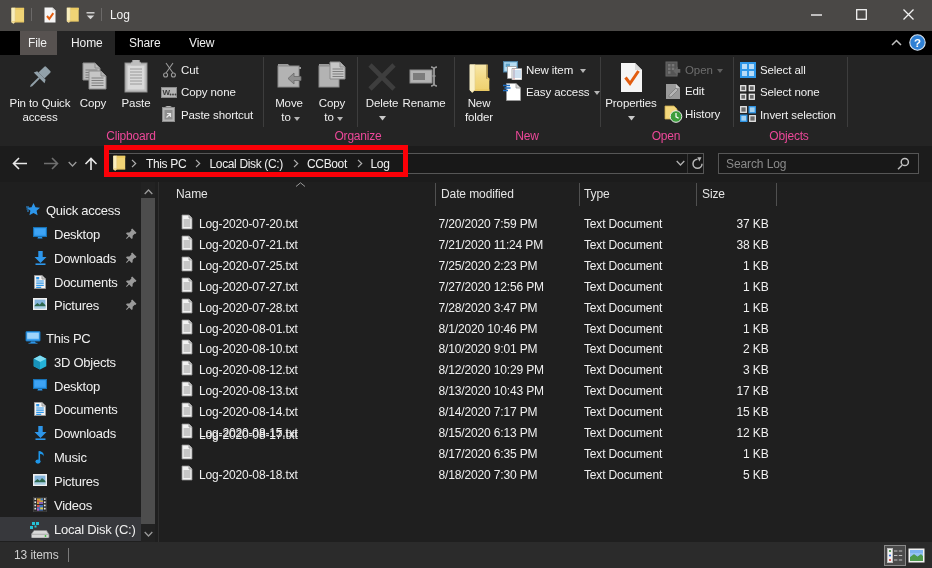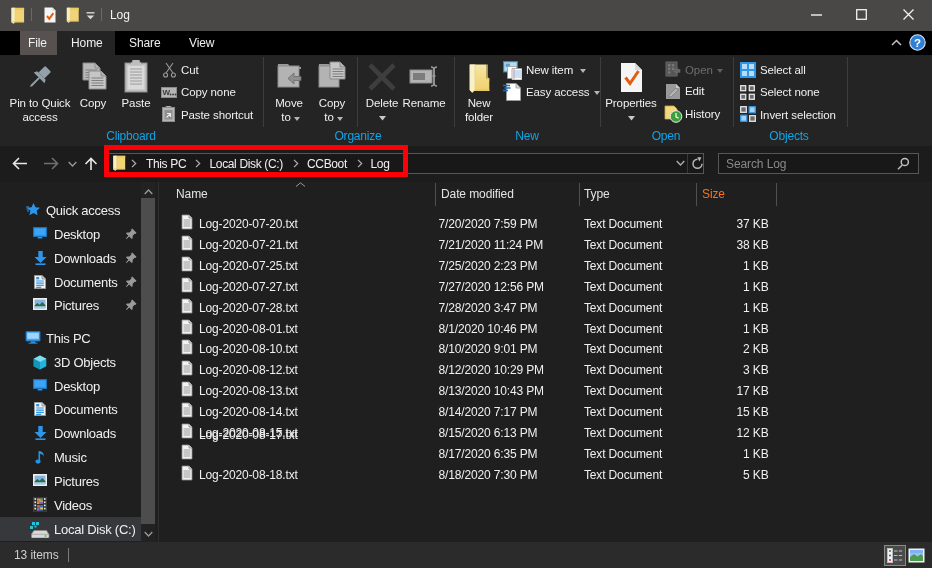--- a/index.html
+++ b/index.html
@@ -1,18 +1,18 @@
 <!DOCTYPE html>
 <html><head><meta charset="utf-8"><style>
 html,body{margin:0;padding:0;background:#1f1f1f}
 #win{position:relative;width:932px;height:568px;overflow:hidden;background:#1f1f1f;
  font-family:"Liberation Sans",sans-serif;color:#f0f0f0;font-size:11.5px;letter-spacing:-0.1px}
 .ab{position:absolute}
 .t{position:absolute;white-space:nowrap;line-height:1}
-.gl{color:#0ea5e9;font-size:12px;letter-spacing:-0.2px}
+.gl{color:#ec4899;font-size:12px;letter-spacing:-0.2px}
 .sep{position:absolute;width:1px;background:#3d3d3d}
 .bc{font-size:12px;letter-spacing:-0.35px}
 .fr{font-size:12px;letter-spacing:-0.15px}
 .sb{font-size:13px;letter-spacing:-0.25px}
 </style></head><body>
 <div id="win">
 
 <div class="ab" style="left:0;top:0;width:932px;height:31px;background:#4a4846"></div>
 <svg class="ab" style="left:10px;top:7px" width="15" height="17" viewBox="0 0 14 16">
 <path d="M1.6 0.8h11.6v13.6H1.6z" fill="#f0d476"></path>
@@ -466,21 +466,21 @@
 <div class="ab" style="left:141px;top:198px;width:14px;height:326px;background:#4d4d4d"></div>
 <svg class="ab" style="left:144px;top:531px" width="9" height="6" viewBox="0 0 9 6">
       <path d="M0.7 1l3.8 4 3.8-4" fill="none" stroke="#9a9a9a" stroke-width="1.3"></path>
     </svg>
 <div class="t" style="left:176px;top:187.5px;font-size:12px;color:#e4e4e4">Name</div>
 <svg class="ab" style="left:295px;top:182px" width="11" height="5" viewBox="0 0 11 5">
       <path d="M1 4.5L5.5 0.8 10 4.5" fill="none" stroke="#9a9a9a" stroke-width="1"></path>
     </svg>
 <div class="t" style="left:441px;top:187.5px;font-size:12px;color:#e4e4e4">Date modified</div>
 <div class="t" style="left:584px;top:187.5px;font-size:12px;color:#e4e4e4">Type</div>
-<div class="t" style="left:702px;top:187.5px;font-size:12px;color:#f97316">Size</div>
+<div class="t" style="left:702px;top:187.5px;font-size:12px;color:#e5e5e5">Size</div>
 <div class="ab" style="left:434.5px;top:183px;width:1px;height:23px;background:#505050"></div>
 <div class="ab" style="left:578.5px;top:183px;width:1px;height:23px;background:#505050"></div>
 <div class="ab" style="left:695.5px;top:183px;width:1px;height:23px;background:#505050"></div>
 <div class="ab" style="left:776px;top:183px;width:1px;height:23px;background:#505050"></div>
 <svg class="ab" style="left:181px;top:214.0px" width="12" height="16" viewBox="0 0 12 16">
 <path d="M1 1h7l3 3v11H1z" fill="#f2f2f2" stroke="#8a8a8a" stroke-width="0.8"></path>
 <path d="M8 1v3h3" fill="#d0d0d0" stroke="#8a8a8a" stroke-width="0.8"></path>
 <g stroke="#9a9a9a" stroke-width="1">
         <path d="M2.6 6h6.8M2.6 8h6.8M2.6 10h6.8M2.6 12h6.8"></path>
       </g>

